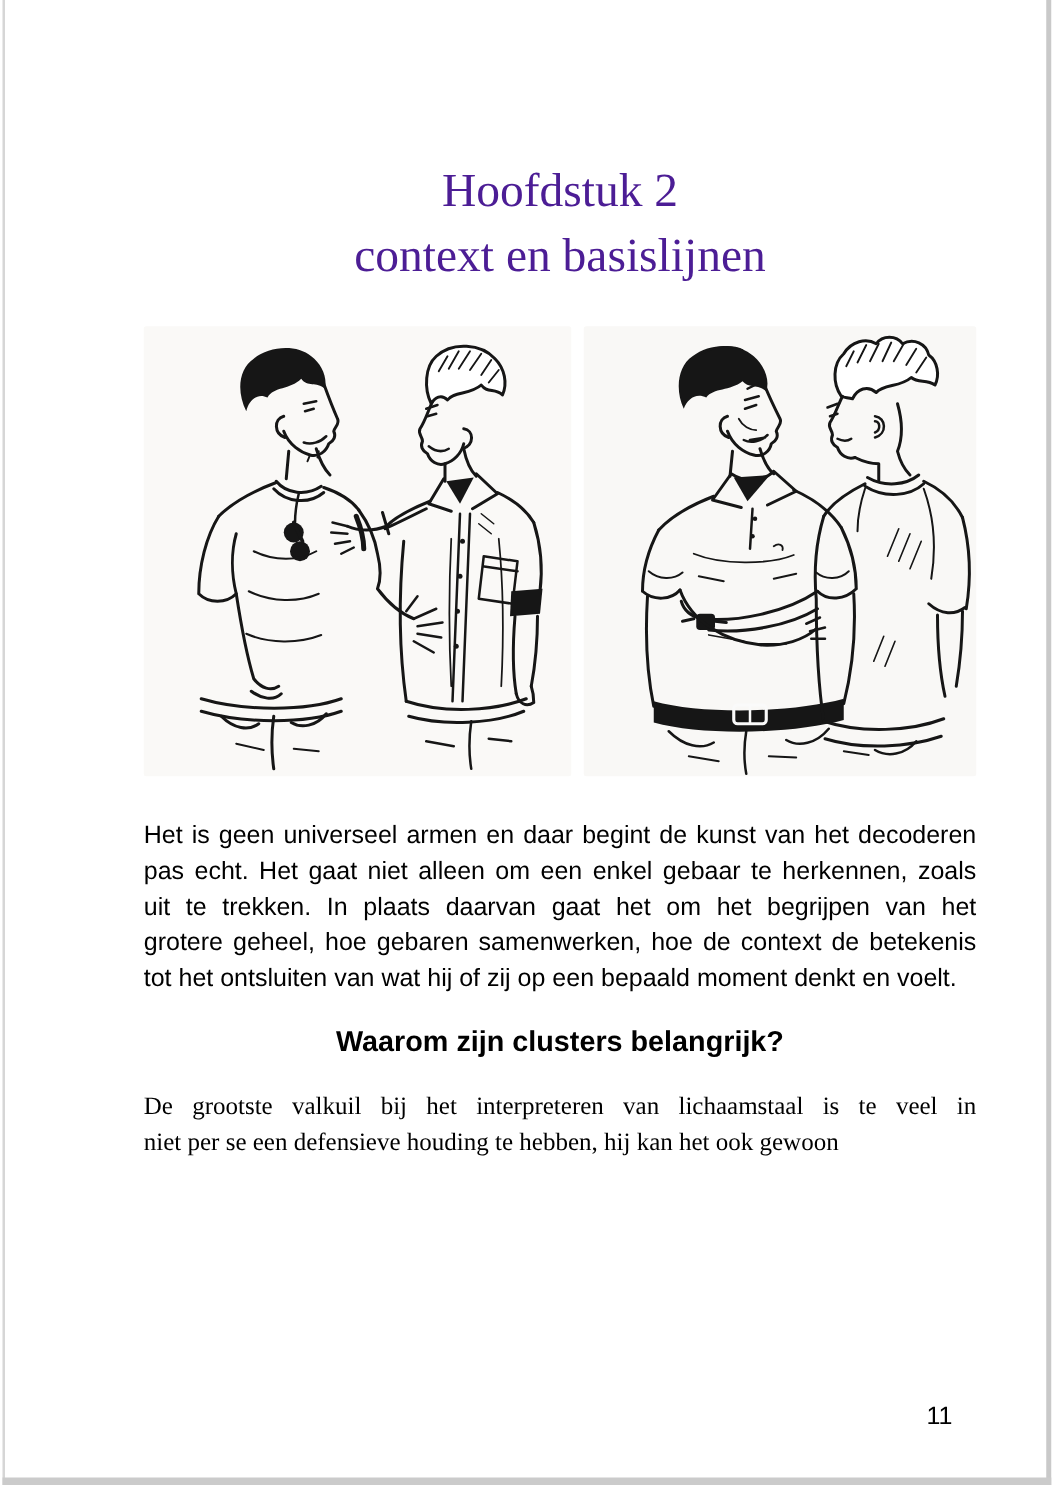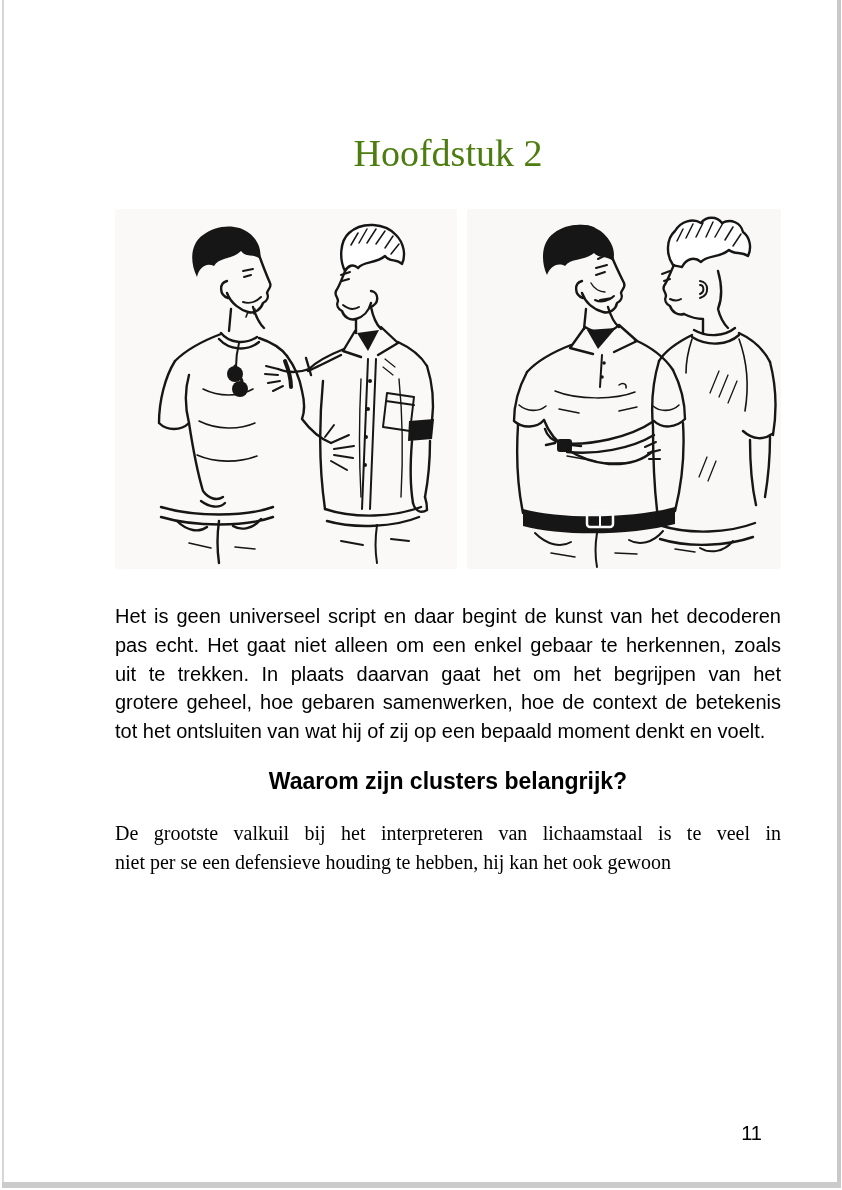--- a/index.html
+++ b/index.html
@@ -10,21 +10,21 @@
   
   .edge-left  { position:absolute; left:2px;  top:0; width:2px;  height:1188px; background:#d6d6d6; }
   .edge-right { position:absolute; left:837px; top:0; width:4px; height:1188px; background:#c9c9c9; }
   .edge-bottom{ position:absolute; left:2px; top:1182px; width:839px; height:6px; background:#cbcbcb; }
 
   .content { position:absolute; left:115px; top:0; width:666px; }
 
   .chapter {
     margin-top:127px;
     font-family:"Liberation Serif", serif;
-    font-size:38px; line-height:52px; color:#4d7c0f;
+    font-size:38px; line-height:52px; color:#4c1d95;
   }
   .center-lines .ln { text-align:center; }
 
   .figures { margin-top:30px; display:flex; gap:10px; }
   .figure  { height:360px; border-radius:2px; overflow:hidden; }
   .fig-left  { width:342px; background:#faf9f7; }
   .fig-right { width:314px; background:#f9f8f6; }
   .figure svg { display:block; width:100%; height:100%; }
 
   .body-par { font-size:20px; line-height:28.8px; color:#000; }
@@ -38,20 +38,21 @@
   .pagenum { position:absolute; top:1122px; right:80px; font-size:20px; line-height:22px; color:#000;margin-left:40px; }
 </style>
 </head>
 <body>
 
 <div class="page">
   <div class="content">
 
     <div class="chapter center-lines">
         <div class="ln">Hoofdstuk 2</div>
+        <div class="ln">context en basislijnen</div>
       </div>
 
     <div class="figures">
 
       <div class="figure fig-left">
         <svg viewBox="0 0 342 360" xmlns="http://www.w3.org/2000/svg">
           <g stroke="#161616" stroke-width="2.4" fill="none" stroke-linecap="round" stroke-linejoin="round">
 
             <path d="M82,68 C74,52 76,34 88,26 C100,16 122,14 134,24 C142,30 147,40 145,50 C138,44 131,49 126,42 C117,51 104,48 99,57 C91,53 84,59 82,68 Z" fill="#161616" stroke="none"></path>
             <path d="M144,46 C148,57 151,65 155,74 C157,78 153,80 152,84 C154,88 152,92 148,94 C146,100 140,105 133,103 C126,101 116,95 112,84"></path>
@@ -158,21 +159,21 @@
             <path d="M252,162 l-9,22 M261,166 l-9,22 M270,172 l-9,22 M240,248 l-8,20 M249,252 l-8,20" stroke-width="1.3"></path>
             <path d="M192,316 C222,326 262,324 288,314 M193,330 C222,339 260,337 286,328"></path>
             <path d="M266,332 C257,343 243,345 233,339" stroke-width="2"></path>
             <path d="M208,340 l20,3" stroke-width="1.5"></path>
           </g>
         </svg>
       </div>
     </div>
 
     <div class="body-par par1 justify-lines">
-        <div class="ln">Het is geen universeel script en daar begint de kunst van het decoderen</div>
+        <div class="ln">Het is geen universeel armen en daar begint de kunst van het decoderen</div>
         <div class="ln">pas echt. Het gaat niet alleen om een enkel gebaar te herkennen, zoals</div>
         <div class="ln">uit te trekken. In plaats daarvan gaat het om het begrijpen van het</div>
         <div class="ln">grotere geheel, hoe gebaren samenwerken, hoe de context de betekenis</div>
         <div class="ln">tot het ontsluiten van wat hij of zij op een bepaald moment denkt en voelt.</div>
       </div>
 
     <div class="section-h">Waarom zijn clusters belangrijk?</div>
 
     <div class="body-par par2 justify-lines">
         <div class="ln">De grootste valkuil bij het interpreteren van lichaamstaal is te veel in</div>

